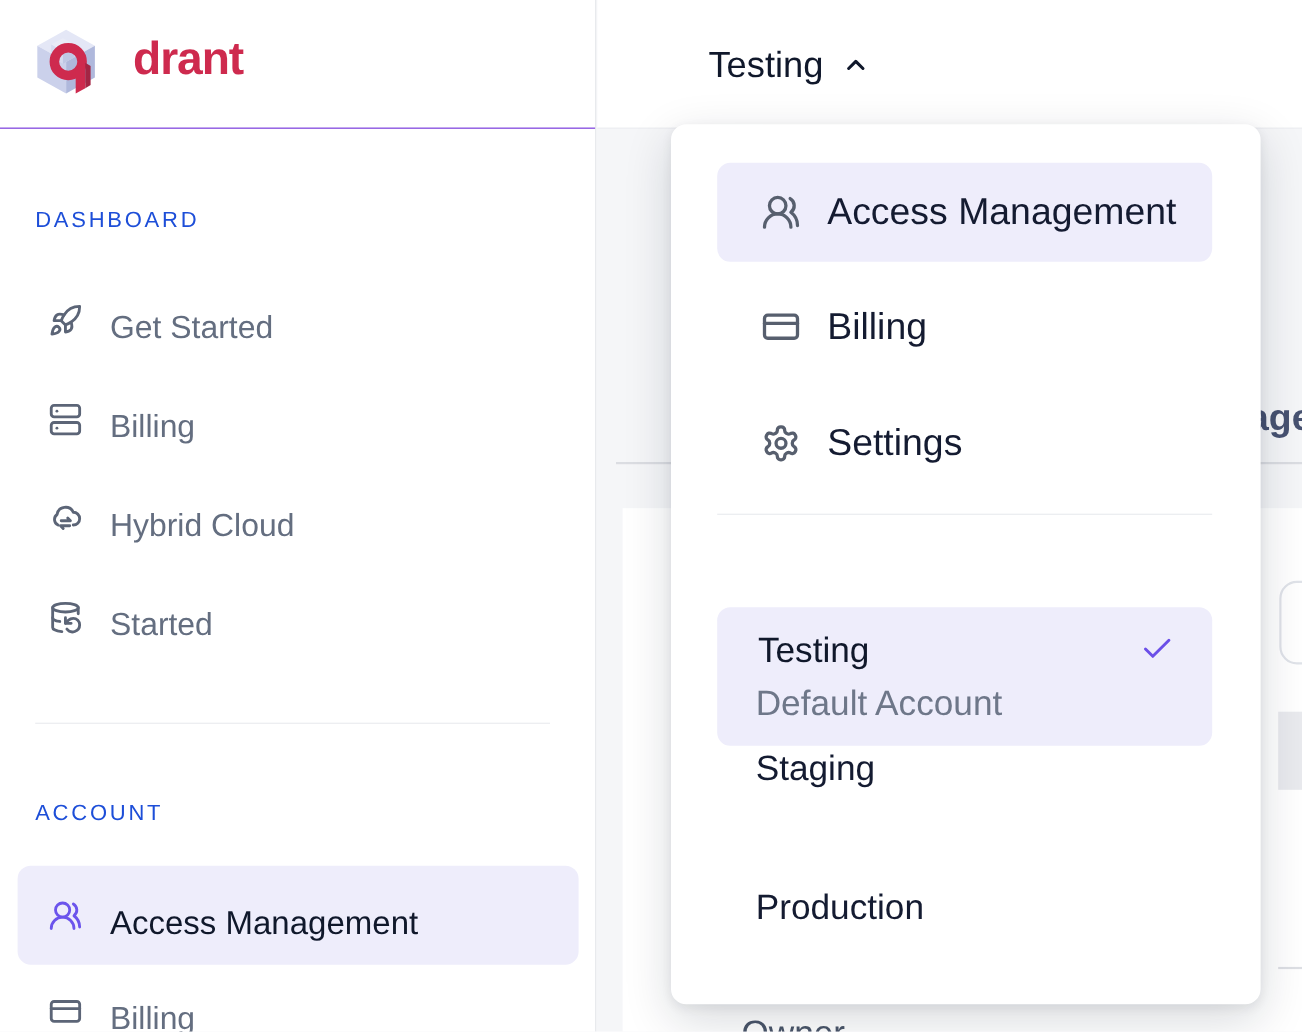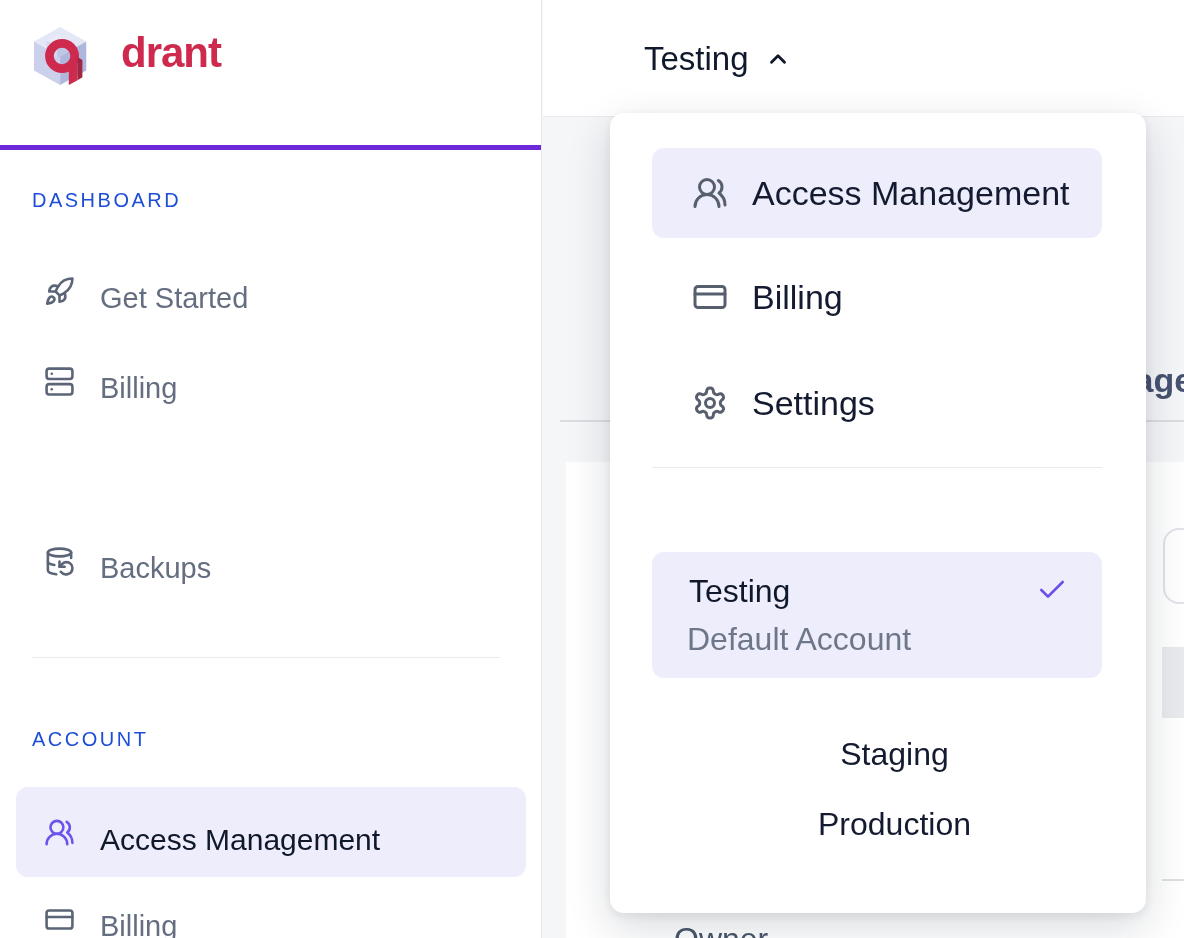--- a/index.html
+++ b/index.html
@@ -10,21 +10,21 @@
     font-family:"Liberation Sans","DejaVu Sans",sans-serif;
     color:#141B31;
   }
   svg.icon { fill:none; stroke:currentColor; stroke-width:2; stroke-linecap:round; stroke-linejoin:round; display:block; }
 
   
   .sidebar {
     position:absolute; left:0; top:0; width:542px; height:938px;
     background:#ffffff; border-right:1px solid #E6E8EC; z-index:2;
   }
-  .sidebar-header { position:relative; height:150px; border-bottom:5px solid #6d28d9; }
+  .sidebar-header { position:relative; height:117px; border-bottom:1px solid #6d28d9; }
   .logo { position:absolute; left:32px; top:26px; display:flex; align-items:center; text-decoration:none; cursor:pointer; }
   .logo-cube { width:62px; height:62px; }
   .logo-word {
     margin-left:27px; font-size:42px; font-weight:bold; letter-spacing:-1px;
     color:#CE2A4E; line-height:60px; transform:translateY(-4px);
   }
   .section-label {
     position:absolute; left:32px; font-size:20px; letter-spacing:2.5px;
     color:#1d4ed8; line-height:24px;
   }
@@ -96,22 +96,22 @@
   .menu-label { position:absolute; left:43px; top:502px; font-size:24px; color:#A9B0C3; }
   .account-row {
     position:absolute; left:42px; width:450px; border-radius:12px; cursor:pointer;
     font-size:32px; color:#141B31;
   }
   .acct-selected { top:439px; height:126px; background:#EEEDFB; }
   .acc-name { position:absolute; left:37px; top:21px; font-size:32px; color:#10182B; }
   .acc-desc { position:absolute; left:35px; top:69px; font-size:32px; color:#6E7789; }
   .check { position:absolute; right:34px; top:22px; width:32px; height:32px; stroke-width:2.6; color:#6B4FE8; }
   .acct-plain { height:64px; display:flex; align-items:center; padding-left:35px; }
-  .acct-staging { top:609px;justify-content:center; }
-  .acct-production { top:679px;justify-content:center; }
+  .acct-staging { top:553px; }
+  .acct-production { top:679px; }
 </style>
 </head>
 <body>
 
 <div class="stage">
 
   <aside class="sidebar">
     <div class="sidebar-header">
       <a class="logo">
         <svg class="logo-cube" viewBox="0 0 62 64">
@@ -144,31 +144,39 @@
     <div class="srow srow-2">
       <svg class="icon" viewBox="0 0 24 24">
         <rect x="2" y="2" width="20" height="8" rx="2"></rect>
         <rect x="2" y="14" width="20" height="8" rx="2"></rect>
         <line x1="6" y1="6" x2="6.01" y2="6"></line>
         <line x1="6" y1="18" x2="6.01" y2="18"></line>
       </svg>
       <span class="srow-text">Billing</span>
     </div>
 
+    <div class="srow srow-3">
+      <svg class="icon" viewBox="0 0 24 24">
+        <path d="M17.5 16.5a4.5 4.5 0 0 0 0-9 6 6 0 0 0-11.4 1.6A4.3 4.3 0 0 0 6.8 16.5"></path>
+        <polyline points="13.6,11.6 15.5,13.5 9,13.5"></polyline>
+        <polyline points="10.4,18.9 8.5,17 15,17"></polyline>
+      </svg>
+      <span class="srow-text">Hybrid Cloud</span>
+    </div>
 
     <div class="srow srow-4">
       <svg class="icon" viewBox="0 0 24 24">
         <ellipse cx="12" cy="5" rx="9" ry="3"></ellipse>
         <path d="M3 12a9 3 0 0 0 5 2.69"></path>
         <path d="M21 9.3V5"></path>
         <path d="M3 5v14a9 3 0 0 0 6.47 2.88"></path>
         <path d="M12 12v4h4"></path>
         <path d="M13 20a5 5 0 0 0 9-3 4.5 4.5 0 0 0-4.5-4.5c-1.33 0-2.54.54-3.41 1.41L12 16"></path>
       </svg>
-      <span class="srow-text">Backups</span>
+      <span class="srow-text">Started</span>
     </div>
 
     <div class="sidebar-divider"></div>
 
     <div class="section-label lbl-account">ACCOUNT</div>
 
     <div class="srow srow-active">
       <svg class="icon" viewBox="0 0 24 24">
         <path d="M18 21a8 8 0 0 0-16 0"></path>
         <circle cx="10" cy="8" r="5"></circle>

